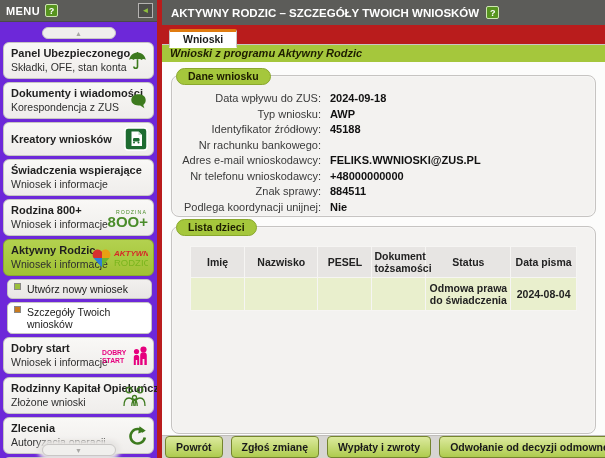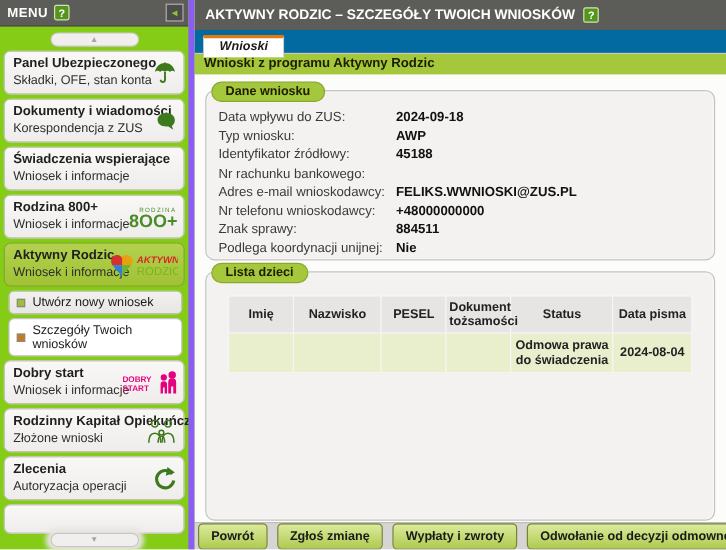--- a/index.html
+++ b/index.html
@@ -6,22 +6,22 @@
   html,body { margin:0; padding:0; }
   body {
     width:605px; height:458px; overflow:hidden;
     font-family:"Liberation Sans", sans-serif; font-size:11px;
     background:#ffffff; color:#1a1a1a;
   }
   .app { display:flex; width:605px; height:458px; }
 
   
   .sidebar {
-    width:162px; flex-shrink:0; background:#84cc16;
-    border-right:5px solid #8b5cf6; position:relative; overflow:hidden;
+    width:162px; flex-shrink:0; background:#6d28d9;
+    border-right:5px solid #b91c1c; position:relative; overflow:hidden;
   }
   .sidebar-header {
     height:22px; background:#5c5c59; display:flex; align-items:center;
     gap:5px; padding:0 4px 0 6px; border-bottom:1px solid #4a4a48;
   }
   .menu-title { color:#fff; font-weight:bold; font-size:11px; letter-spacing:.4px; }
   .help-badge {
     width:13px; height:13px; background:#57941f; border:1px solid #cfe6b2;
     border-radius:2px; color:#fff; font-weight:bold; font-size:9px;
     display:flex; align-items:center; justify-content:center; cursor:pointer;
@@ -47,64 +47,64 @@
     display:flex; align-items:center; cursor:pointer; min-height:25px;
   }
   .mi-text { flex:1; min-width:0; }
   .mi-title { font-weight:bold; color:#1f1f1f; font-size:11px; line-height:13px; white-space:nowrap; }
   .mi-sub { color:#2e2e2e; font-size:10.5px; line-height:13px; margin-top:1px; white-space:nowrap; }
   .menu-item.active { background:linear-gradient(#b3d14f,#a0c234); border-color:#8aa82e; }
   .mi-icon { flex-shrink:0; margin-left:3px; display:flex; align-items:center; justify-content:flex-end; }
   .sub-item {
     background:linear-gradient(#f2f0ee,#e9e7e5); border:1px solid #c6c4c2;
     border-radius:5px; margin:3px 3px 3px 5px; padding:3px 6px;
-    display:flex; align-items:center; gap:6px; font-size:10.5px; cursor:pointer;
+    display:flex; align-items:flex-start; gap:6px; font-size:10.5px; cursor:pointer;
   }
   .sub-item.active { background:#ffffff; }
   .bullet { width:7px; height:7px; border:1px solid #8a8886; flex-shrink:0; }
   .bullet.green { background:#9bbf3b; }
   .bullet.orange { background:#c87a1e; }
 
   
   main { flex:1; display:flex; flex-direction:column; background:#fcfcfb; min-width:0; }
   .title-bar {
     height:25px; background:#5c5c59; color:#fff; font-weight:bold;
     font-size:11.5px; display:flex; align-items:center; gap:7px; padding:0 9px;
     flex-shrink:0;
   }
   .tab-bar {
-    background:#0369a1; border-bottom:1px solid #c9c7c5;
-    padding:3px 4px 0 7px; height:20px; flex-shrink:0;font-style:italic;
+    background:#b91c1c; border-bottom:1px solid #c9c7c5;
+    padding:3px 4px 0 7px; height:20px; flex-shrink:0;
   }
   .tab {
     display:inline-block; background:#fff; border:1px solid #c9c7c5;
     border-bottom:1px solid #fff; border-top:3px solid #e07b10;
     font-weight:bold; font-size:10.5px; padding:1px 13px 2px;
     position:relative; top:1px; border-radius:2px 2px 0 0; cursor:pointer;
   }
   .green-bar {
     background:#a5c73c; font-weight:bold; color:#1d1d00;
-    padding:2px 8px 3px; font-size:11px; flex-shrink:0;
+    padding:2px 8px 3px; font-size:11px; flex-shrink:0;font-style:italic;
   }
   .content { flex:1; padding:4px 9px 0; overflow:hidden; }
   .panel {
     border:1px solid #c6c4c2; border-radius:8px; background:#f3f2f0;
     position:relative; margin-top:9px; padding:6px 10px;
     box-shadow:inset 0 0 2px #ffffff;
   }
   .legend-pill {
     position:absolute; top:-8px; left:4px; background:#a5c73c;
     border:1px solid #8aa82e; border-radius:9px; font-weight:bold;
     font-size:10.5px; padding:1px 11px 2px; color:#1d1d00;
   }
   .panel.dane { height:142px; }
   .panel.lista { height:208px; }
   .fields { margin-top:10px; }
   .field-row { display:flex; line-height:13px; margin:2.5px 0; }
-  .field-label { width:148px; color:#3a3a3a; padding-right:9px; flex-shrink:0; }
+  .field-label { width:148px; text-align:right; color:#3a3a3a; padding-right:9px; flex-shrink:0; }
   .field-value { font-weight:bold; color:#111; }
   table.children {
     width:96%; margin:13px auto 16px; border-collapse:collapse; font-size:10.5px;
     table-layout:fixed;
   }
   table.children th {
     background:#e7e5e3; font-weight:bold; padding:3px 2px;
     border:1px solid #f6f5f3; color:#222; text-align:center; line-height:12px;
   }
   table.children td {
@@ -149,20 +149,35 @@
           </span>
         </div>
         <div class="menu-item">
           <div class="mi-text">
             <div class="mi-title">Dokumenty i wiadomości</div>
             <div class="mi-sub">Korespondencja z ZUS</div>
           </div>
           <span class="mi-icon">
             <svg width="19" height="18" viewBox="0 0 20 20">
               <path d="M10 2.5 C5 2.5 2 5.5 2 9 C2 12.4 5 15 10 15 c.7 0 1.3 0 1.9-.1 L16.5 18 l-1.2-3.6 C17.3 13 18 11.1 18 9 18 5.5 15 2.5 10 2.5 Z" fill="#3d7a1e"></path>
+            </svg>
+          </span>
+        </div>
+        <div class="menu-item">
+          <div class="mi-text">
+            <div class="mi-title">Kreatory wniosków</div>
+          </div>
+          <span class="mi-icon">
+            <svg width="24" height="24" viewBox="0 0 24 24">
+              <rect x="1" y="1" width="22" height="22" rx="3" fill="#1d6b30" stroke="#ffffff" stroke-width="1.5"></rect>
+              <path d="M7.5 4.5 h7 l3.5 3.5 v11 h-10.5 Z" fill="#ffffff"></path>
+              <path d="M14.5 4.5 l3.5 3.5 h-3.5 Z" fill="#bcd9c2"></path>
+              <rect x="9" y="11" width="6.5" height="3.5" rx="1.2" fill="#1d6b30"></rect>
+              <circle cx="10" cy="15.5" r="1" fill="#1d6b30"></circle>
+              <circle cx="14.5" cy="15.5" r="1" fill="#1d6b30"></circle>
             </svg>
           </span>
         </div>
         <div class="menu-item">
           <div class="mi-text">
             <div class="mi-title">Świadczenia wspierające</div>
             <div class="mi-sub">Wniosek i informacje</div>
           </div>
         </div>
         <div class="menu-item">

